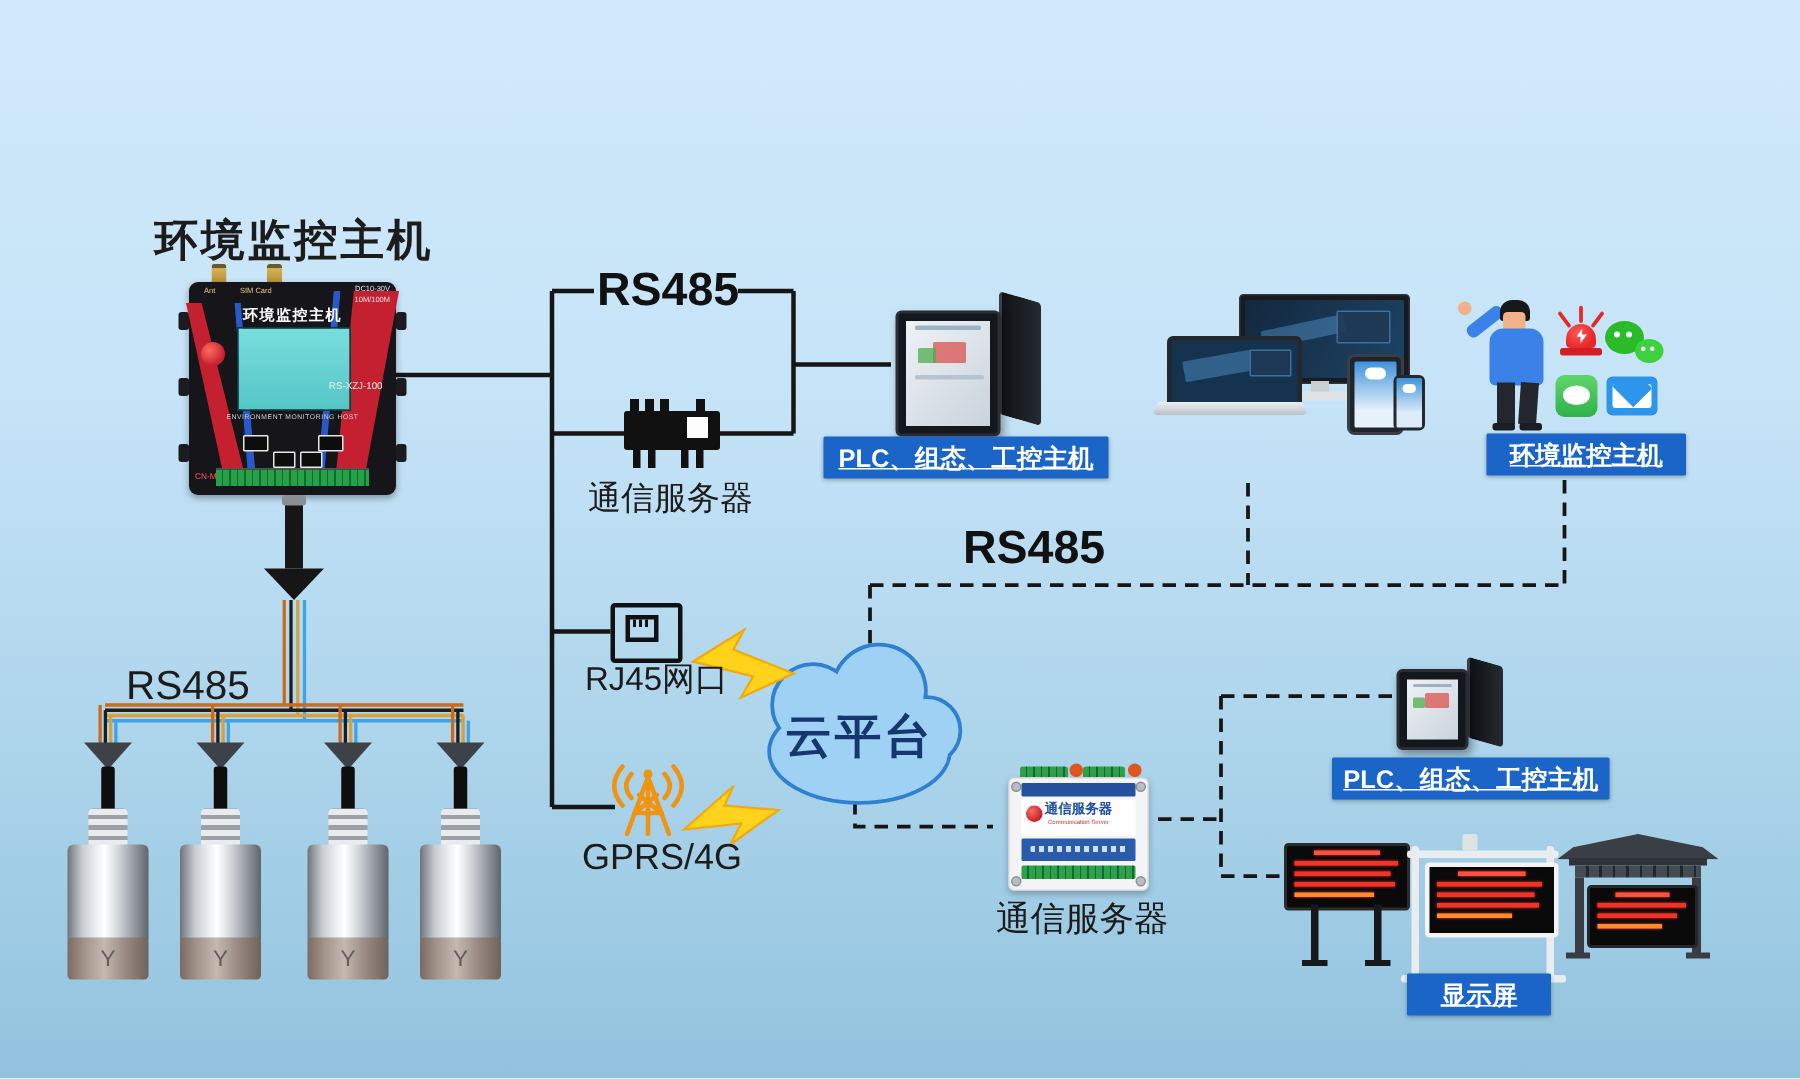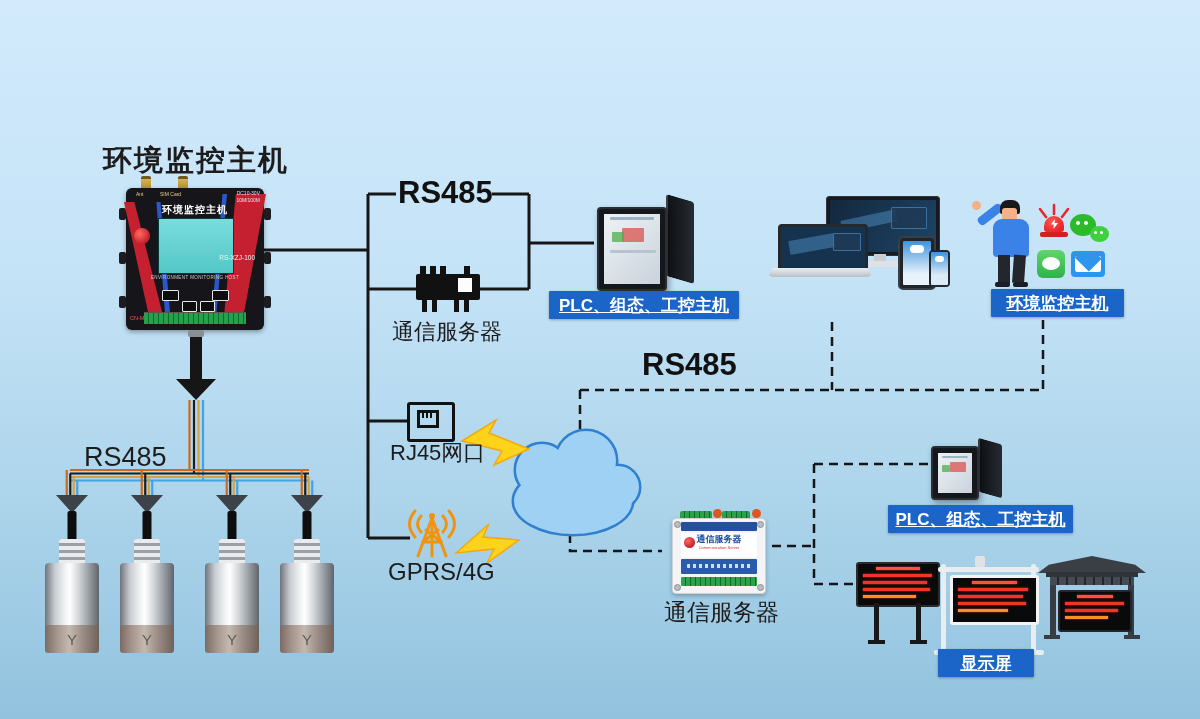--- a/index.html
+++ b/index.html
@@ -172,20 +172,22 @@
     </g>
   </svg>
 
   <div class="abs z3 caption" style="left:103px;top:141px;font-size:29px;font-weight:600;letter-spacing:2px;">环境监控主机</div>
   <div class="abs z3 bold-rs" style="left:398px;top:175px;">RS485</div>
   <div class="abs z3 caption" style="left:392px;top:317px;font-size:22px;">通信服务器</div>
   <div class="abs z3 caption" style="left:390px;top:438px;font-size:22px;">RJ45网口</div>
   <div class="abs z3 caption" style="left:388px;top:558px;font-size:24px;">GPRS/4G</div>
   <div class="abs z3 caption" style="left:84px;top:442px;font-size:27px;">RS485</div>
   <div class="abs z3 bold-rs" style="left:642px;top:347px;">RS485</div>
+  <div class="abs z3" style="left:512px;top:470px;width:122px;text-align:center;font-size:31px;
+       font-weight:bold;color:#15376e;letter-spacing:2px;">云平台</div>
   <div class="abs z3 caption" style="left:664px;top:597px;font-size:23px;">通信服务器</div>
 
   <div class="abs z3 blue-label" style="left:549px;top:291px;width:190px;height:28px;">PLC、组态、工控主机</div>
   <div class="abs z3 blue-label" style="left:991px;top:289px;width:133px;height:28px;">环境监控主机</div>
   <div class="abs z3 blue-label" style="left:888px;top:505px;width:185px;height:28px;">PLC、组态、工控主机</div>
   <div class="abs z3 blue-label" style="left:938px;top:649px;width:96px;height:28px;">显示屏</div>
 
   <div class="abs z2 antenna" style="left:141px;top:176px;"></div>
   <div class="abs z2 antenna" style="left:178px;top:176px;"></div>
   <div class="abs z2 device">

